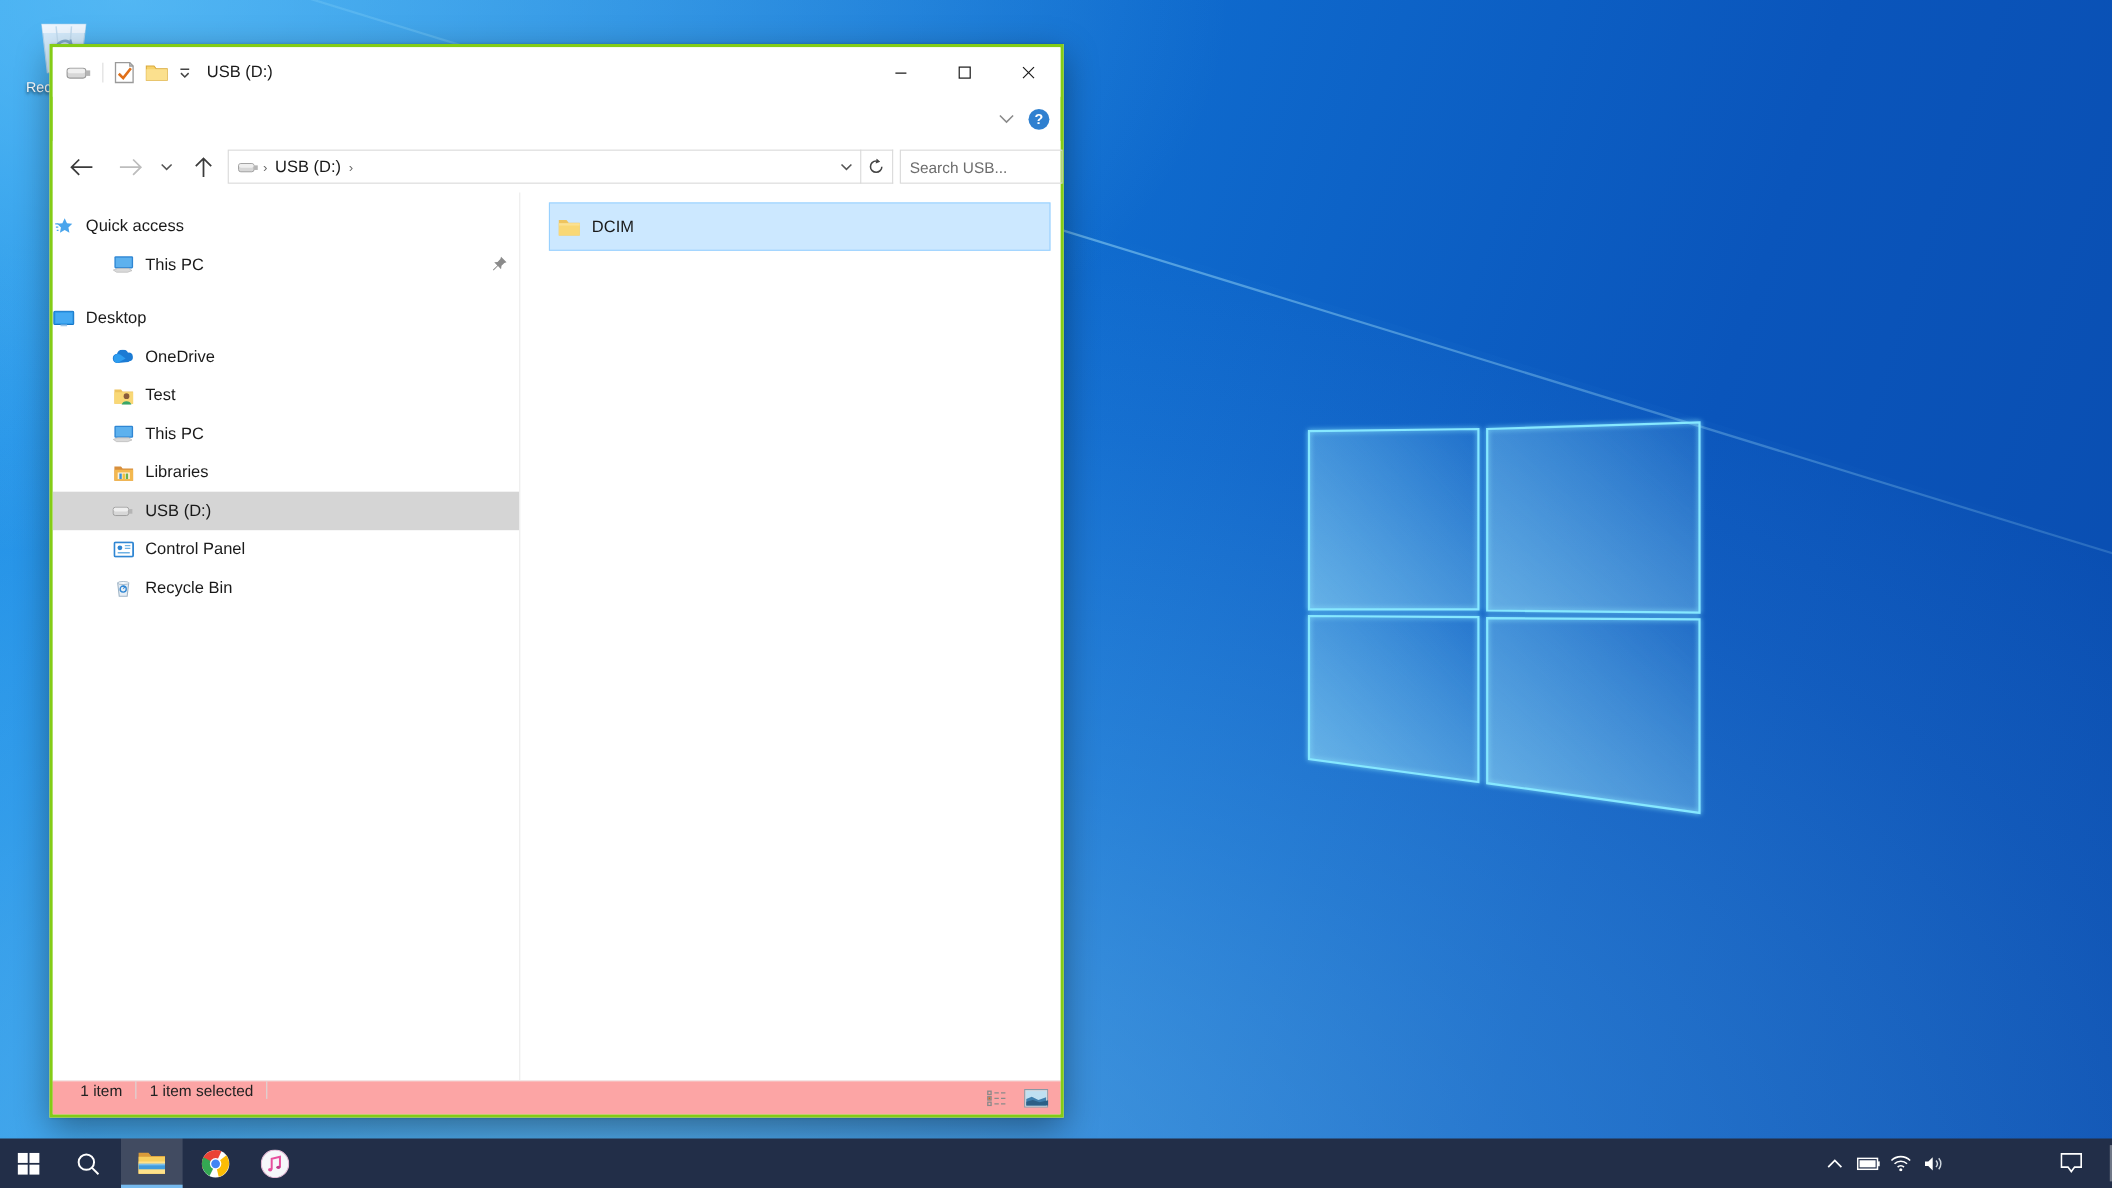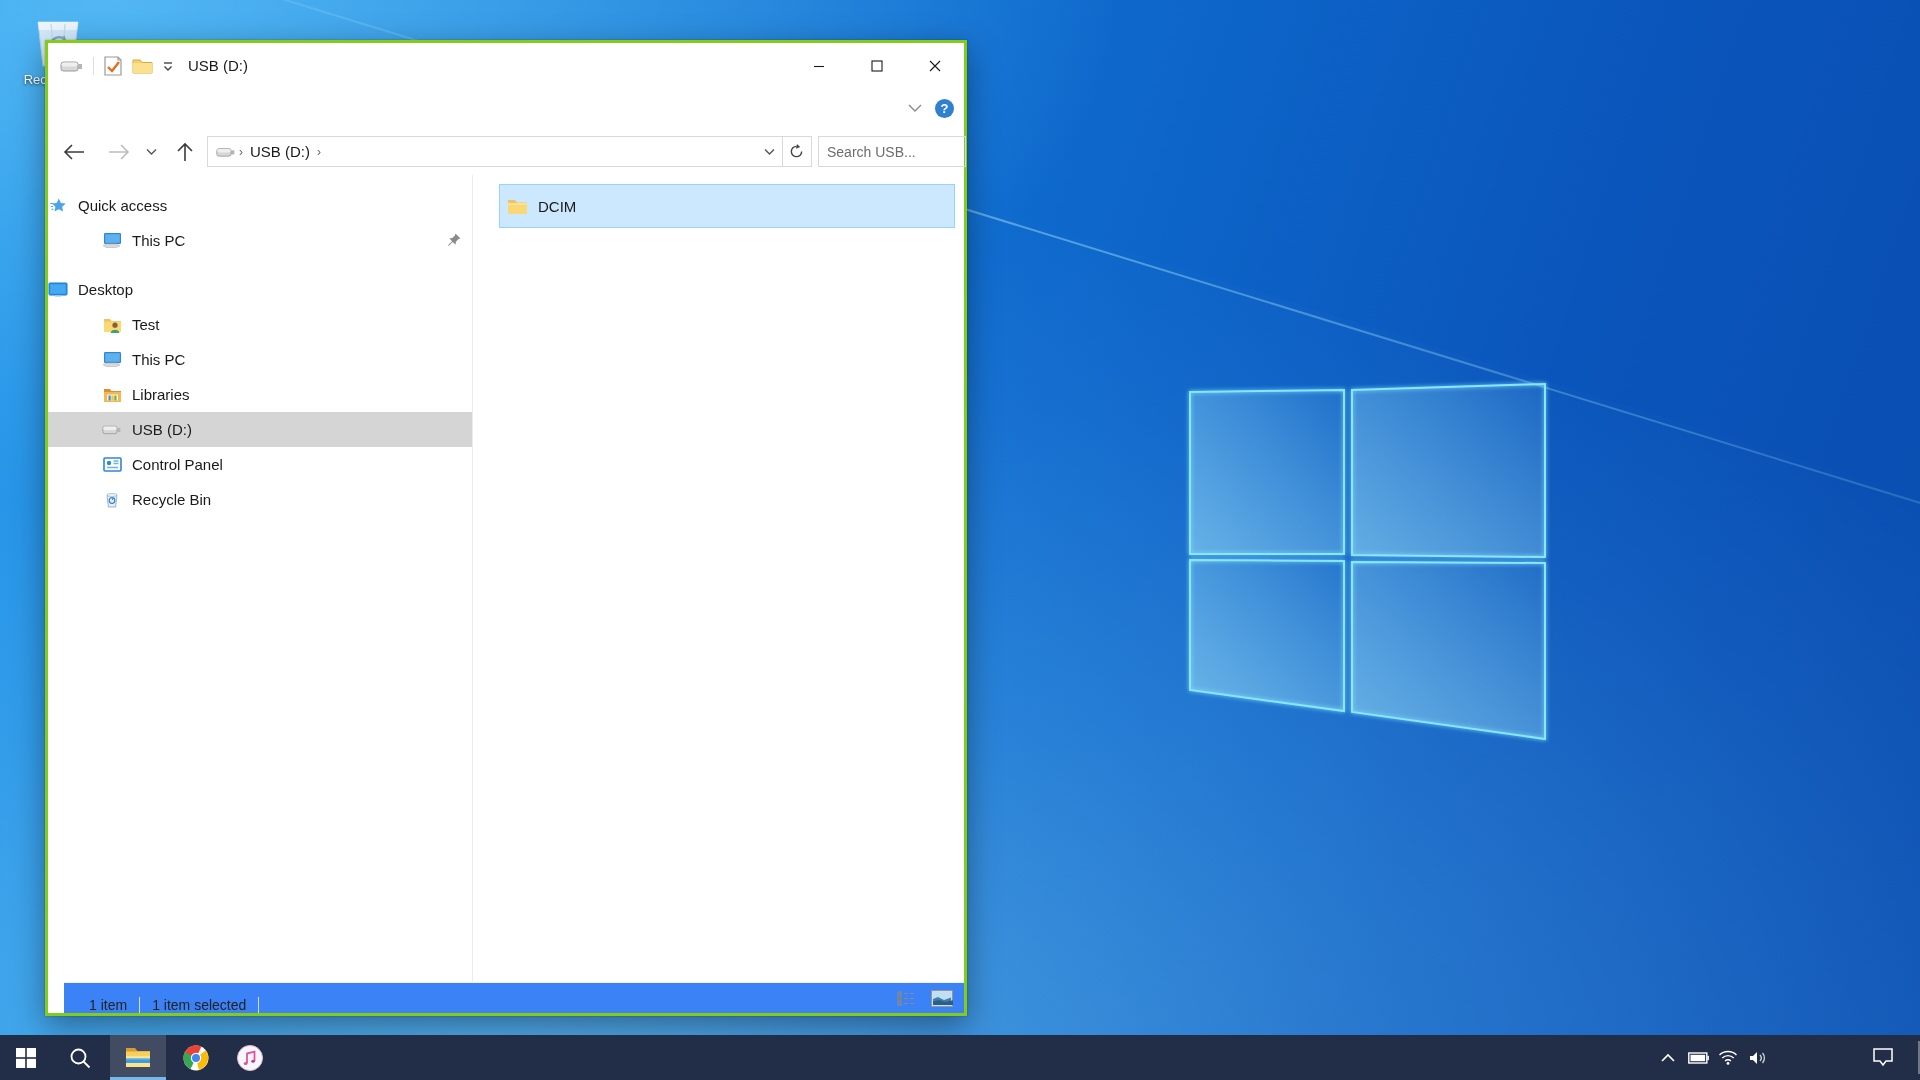--- a/index.html
+++ b/index.html
@@ -62,21 +62,21 @@
   .srow.d0 { }
   .srow.d1 { padding-left:54px; }
   .srow.selected { background:#d5d5d5; }
   .sgap { height:14px; }
   .pin { position:absolute; right:10px; top:9px; }
 
   .contentpane { position:absolute; left:425px; top:0; right:0; bottom:0; }
   .file-tile { position:absolute; left:26px; top:9px; width:456px; height:44px; background:#cce8ff; border:1px solid #99d1ff; display:flex; align-items:center; padding-left:7px; }
   .file-tile .name { font-size:15px; color:#1a1a1a; margin-left:10px; }
 
-  .statusbar { position:absolute; left:0; right:0; bottom:0; height:31px; background:#3b82f6; border-top:1px solid #f0f0f0; display:flex; align-items:flex-end; font-size:14px; color:#222;margin-left:16px; }
+  .statusbar { position:absolute; left:0; right:0; bottom:0; height:31px; background:#fca5a5; border-top:1px solid #f0f0f0; display:flex; align-items:flex-start; font-size:14px; color:#222; }
   .statusbar .txt { margin:0 12px; }
   .status-sep { width:1px; height:16px; background:#d9d9d9; }
   .view-toggles { position:absolute; right:11px; top:5px; display:flex; gap:14px; }
   .vt { width:22px; height:20px; display:flex; align-items:center; justify-content:center; }
 
   
   .taskbar { position:absolute; left:0; bottom:0; width:1920px; height:45px; background:#222e48; z-index:10; display:flex; align-items:stretch; }
   .tb-btn { width:48px; display:flex; align-items:center; justify-content:center; position:relative; }
   .tb-btn.active { background:rgba(255,255,255,.14); }
   .tb-btn.active::after { content:""; position:absolute; left:0; right:0; bottom:0; height:3px; background:#76b9ed; }
@@ -277,20 +277,29 @@
           <span class="ico">
             <svg width="20" height="16" viewBox="0 0 20 16">
               <rect x="1" y="1" width="18" height="12" rx="1" fill="#2f9ae8" stroke="#1576c8" stroke-width="1"></rect>
               <rect x="2.4" y="2.4" width="15.2" height="9.2" fill="#45a9f2"></rect>
               <rect x="7" y="13" width="6" height="1.6" fill="#9cc6e8"></rect>
             </svg>
           </span>
           <span>Desktop</span>
         </div>
 
+        <div class="srow d1">
+          <span class="ico">
+            <svg width="20" height="13" viewBox="0 0 20 13">
+              <path d="M5 12 a4.2 4.2 0 0 1 -.6 -8.4 a5.4 5.4 0 0 1 10 -1 a4 4 0 0 1 1.2 7.9 l-.8 .5 z" fill="#1b7bd4"></path>
+              <path d="M5 12 a4.2 4.2 0 0 1 -2.5 -7.3 c1.5 -1.2 3.6 -1.3 5.1 -.2 l4.6 3.4 z" fill="#2d9df0"></path>
+            </svg>
+          </span>
+          <span>OneDrive</span>
+        </div>
 
         <div class="srow d1">
           <span class="ico">
             <svg width="19" height="16" viewBox="0 0 19 16">
               <path d="M1 2 h6 l1.5 2 h9.5 v11 h-17 z" fill="#eec45f"></path>
               <path d="M1 4.5 h17 v10.5 h-17 z" fill="#f9d876"></path>
               <circle cx="12" cy="8.2" r="2.6" fill="#8a5d3b"></circle>
               <path d="M7.5 16 a4.8 4.8 0 0 1 9 0 z" fill="#3aa667"></path>
             </svg>
           </span>

